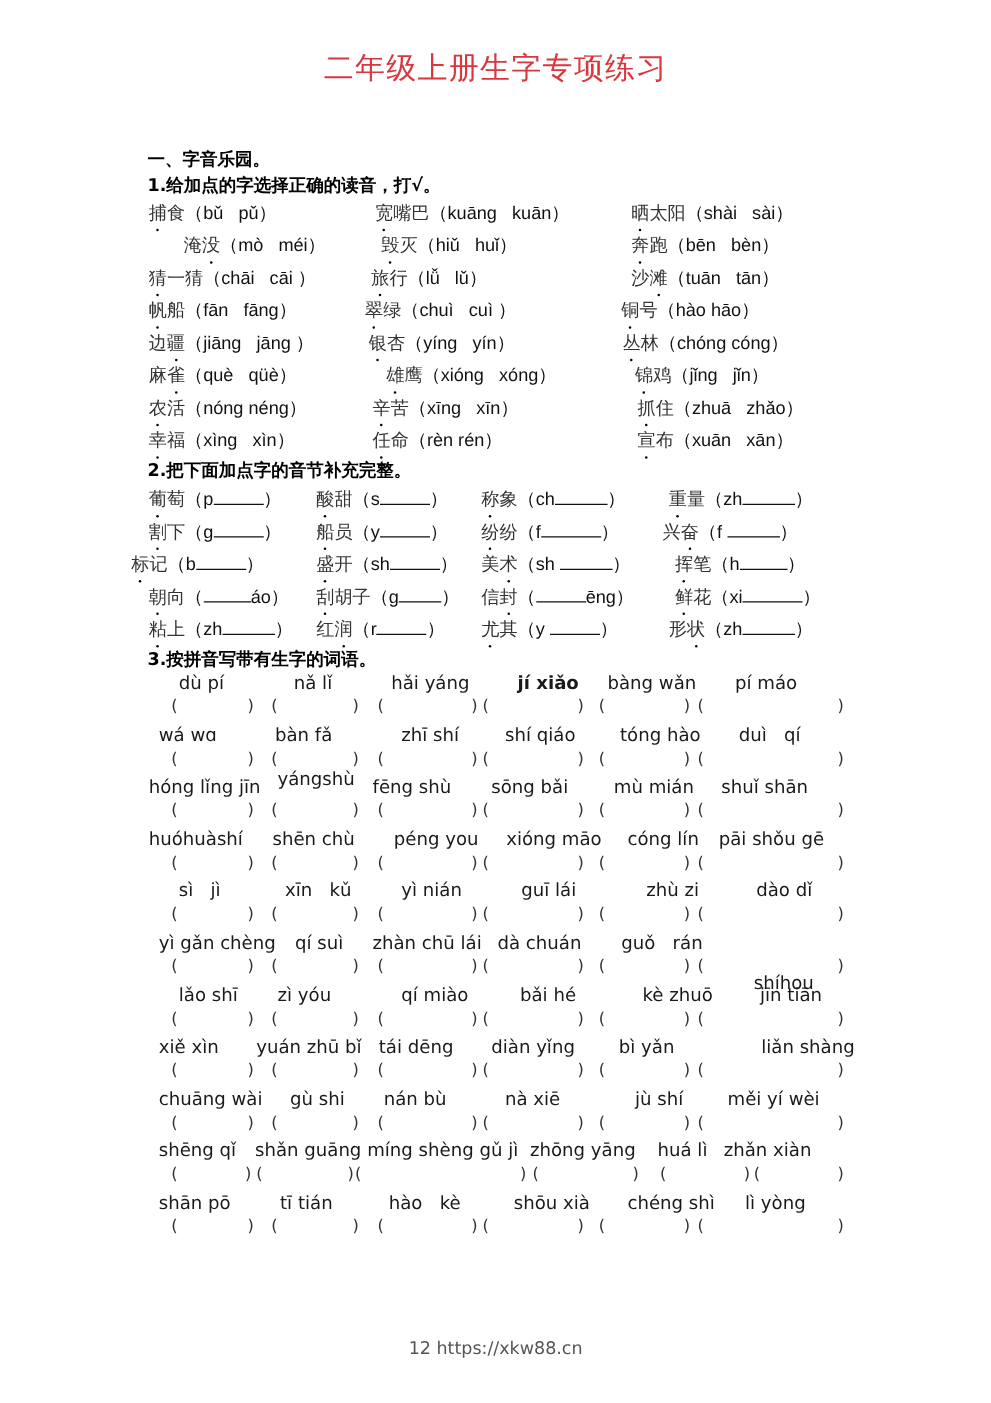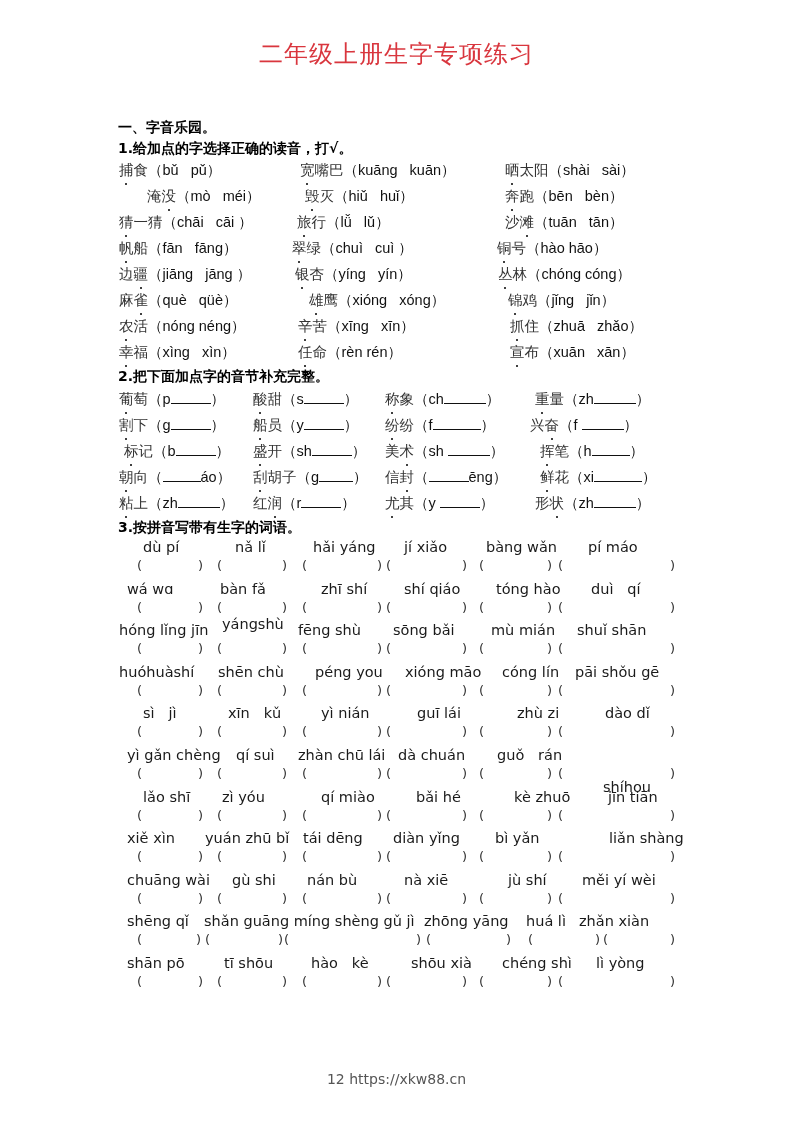--- a/index.html
+++ b/index.html
@@ -56,40 +56,40 @@
 <div class="h" style="top:368px;">2.把下面加点字的音节补充完整。</div>
 <div id="p2">
     <div class="cell" style="left: 119px; top: 389px;"><span class="hz">葡萄</span><span class="dot" style="left: 6px;"></span><span class="py" style="white-space: pre;">（p</span><span class="blank" style="width: 40px;"></span><span class="py">）</span></div>
     <div class="cell" style="left: 253px; top: 389px;"><span class="hz">酸甜</span><span class="dot" style="left: 6px;"></span><span class="py" style="white-space: pre;">（s</span><span class="blank" style="width: 40px;"></span><span class="py">）</span></div>
     <div class="cell" style="left: 385px; top: 389px;"><span class="hz">称象</span><span class="dot" style="left: 6px;"></span><span class="py" style="white-space: pre;">（ch</span><span class="blank" style="width: 42px;"></span><span class="py">）</span></div>
     <div class="cell" style="left: 535px; top: 389px;"><span class="hz">重量</span><span class="dot" style="left: 6px;"></span><span class="py" style="white-space: pre;">（zh</span><span class="blank" style="width: 42px;"></span><span class="py">）</span></div>
     <div class="cell" style="left: 119px; top: 415px;"><span class="hz">割下</span><span class="dot" style="left: 6px;"></span><span class="py" style="white-space: pre;">（g</span><span class="blank" style="width: 40px;"></span><span class="py">）</span></div>
     <div class="cell" style="left: 253px; top: 415px;"><span class="hz">船员</span><span class="dot" style="left: 6px;"></span><span class="py" style="white-space: pre;">（y</span><span class="blank" style="width: 40px;"></span><span class="py">）</span></div>
     <div class="cell" style="left: 385px; top: 415px;"><span class="hz">纷纷</span><span class="dot" style="left: 6px;"></span><span class="py" style="white-space: pre;">（f</span><span class="blank" style="width: 48px;"></span><span class="py">）</span></div>
     <div class="cell" style="left: 530px; top: 415px;"><span class="hz">兴奋</span><span class="dot" style="left: 21px;"></span><span class="py" style="white-space: pre;">（f </span><span class="blank" style="width: 42px;"></span><span class="py">）</span></div>
-    <div class="cell" style="left: 124px; top: 441px; text-align: right;"><span class="hz">标记</span><span class="dot" style="left: 6px;"></span><span class="py" style="white-space: pre;">（b</span><span class="blank" style="width: 40px;"></span><span class="py">）</span></div>
+    <div class="cell" style="left: 105px; top: 441px; text-align: right;"><span class="hz">标记</span><span class="dot" style="left: 6px;"></span><span class="py" style="white-space: pre;">（b</span><span class="blank" style="width: 40px;"></span><span class="py">）</span></div>
     <div class="cell" style="left: 253px; top: 441px;"><span class="hz">盛开</span><span class="dot" style="left: 6px;"></span><span class="py" style="white-space: pre;">（sh</span><span class="blank" style="width: 40px;"></span><span class="py">）</span></div>
     <div class="cell" style="left: 385px; top: 441px;"><span class="hz">美术</span><span class="dot" style="left: 21px;"></span><span class="py" style="white-space: pre;">（sh </span><span class="blank" style="width: 42px;"></span><span class="py">）</span></div>
     <div class="cell" style="left: 540px; top: 441px;"><span class="hz">挥笔</span><span class="dot" style="left: 6px;"></span><span class="py" style="white-space: pre;">（h</span><span class="blank" style="width: 38px;"></span><span class="py">）</span></div>
     <div class="cell" style="left: 119px; top: 467px;"><span class="hz">朝向</span><span class="dot" style="left: 6px;"></span><span class="py" style="white-space: pre;">（</span><span class="blank" style="width: 38px;"></span><span class="py">áo）</span></div>
     <div class="cell" style="left: 253px; top: 467px;"><span class="hz">刮胡子</span><span class="dot" style="left: 6px;"></span><span class="py" style="white-space: pre;">（g</span><span class="blank" style="width: 34px;"></span><span class="py">）</span></div>
     <div class="cell" style="left: 385px; top: 467px;"><span class="hz">信封</span><span class="dot" style="left: 21px;"></span><span class="py" style="white-space: pre;">（</span><span class="blank" style="width: 40px;"></span><span class="py">ēng）</span></div>
     <div class="cell" style="left: 540px; top: 467px;"><span class="hz">鲜花</span><span class="dot" style="left: 6px;"></span><span class="py" style="white-space: pre;">（xi</span><span class="blank" style="width: 48px;"></span><span class="py">）</span></div>
     <div class="cell" style="left: 119px; top: 493px;"><span class="hz">粘上</span><span class="dot" style="left: 6px;"></span><span class="py" style="white-space: pre;">（zh</span><span class="blank" style="width: 42px;"></span><span class="py">）</span></div>
     <div class="cell" style="left: 253px; top: 493px;"><span class="hz">红润</span><span class="dot" style="left: 21px;"></span><span class="py" style="white-space: pre;">（r</span><span class="blank" style="width: 40px;"></span><span class="py">）</span></div>
     <div class="cell" style="left: 385px; top: 493px;"><span class="hz">尤其</span><span class="dot" style="left: 6px;"></span><span class="py" style="white-space: pre;">（y </span><span class="blank" style="width: 40px;"></span><span class="py">）</span></div>
     <div class="cell" style="left: 535px; top: 493px;"><span class="hz">形状</span><span class="dot" style="left: 21px;"></span><span class="py" style="white-space: pre;">（zh</span><span class="blank" style="width: 42px;"></span><span class="py">）</span></div>
   </div>
 
 <div class="h" style="top:519px;">3.按拼音写带有生字的词语。</div>
 <div id="p3">
     <div class="pyw" style="white-space: pre; left: 143px; top: 539px;">dù pí</div>
     <div class="pyw" style="white-space: pre; left: 235px; top: 539px;">nǎ lǐ</div>
     <div class="pyw" style="white-space: pre; left: 313px; top: 539px;">hǎi yáng</div>
-    <div class="pyw" style="white-space: pre; left: 404px; top: 539px;">jí xiǎo</div>
+    <div class="pyw" style="white-space: pre; left: 414px; top: 539px; font-weight: bold;">jí xiǎo</div>
     <div class="pyw" style="white-space: pre; left: 486px; top: 539px;">bàng wǎn</div>
     <div class="pyw" style="white-space: pre; left: 588px; top: 539px;">pí máo</div>
     <div style="position: absolute; left: 137px; top: 558px; width: 69px; height: 18px;">
       <span class="par" style="left: 0px; top: 0px;">(</span>
       <span class="par" style="left: 61px; top: 0px;">)</span>
     </div>
     <div style="position: absolute; left: 217px; top: 558px; width: 73px; height: 18px;">
       <span class="par" style="left: 0px; top: 0px;">(</span>
       <span class="par" style="left: 65px; top: 0px;">)</span>
     </div>
@@ -372,21 +372,21 @@
     </div>
     <div style="position: absolute; left: 528px; top: 932.4px; width: 75px; height: 18px;">
       <span class="par" style="left: 0px; top: 0px;">(</span>
       <span class="par" style="left: 67px; top: 0px;">)</span>
     </div>
     <div style="position: absolute; left: 603px; top: 932.4px; width: 75px; height: 18px;">
       <span class="par" style="left: 0px; top: 0px;">(</span>
       <span class="par" style="left: 67px; top: 0px;">)</span>
     </div>
     <div class="pyw" style="white-space: pre; left: 127px; top: 955px;">shān pō</div>
-    <div class="pyw" style="white-space: pre; left: 224px; top: 955px;">tī shōu</div>
+    <div class="pyw" style="white-space: pre; left: 224px; top: 955px;">tī tián</div>
     <div class="pyw" style="white-space: pre; left: 311px; top: 955px;">hào   kè</div>
     <div class="pyw" style="white-space: pre; left: 411px; top: 955px;">shōu xià</div>
     <div class="pyw" style="white-space: pre; left: 502px; top: 955px;">chéng shì</div>
     <div class="pyw" style="white-space: pre; left: 596px; top: 955px;">lì yòng</div>
     <div style="position: absolute; left: 137px; top: 974px; width: 69px; height: 18px;">
       <span class="par" style="left: 0px; top: 0px;">(</span>
       <span class="par" style="left: 61px; top: 0px;">)</span>
     </div>
     <div style="position: absolute; left: 217px; top: 974px; width: 73px; height: 18px;">
       <span class="par" style="left: 0px; top: 0px;">(</span>

